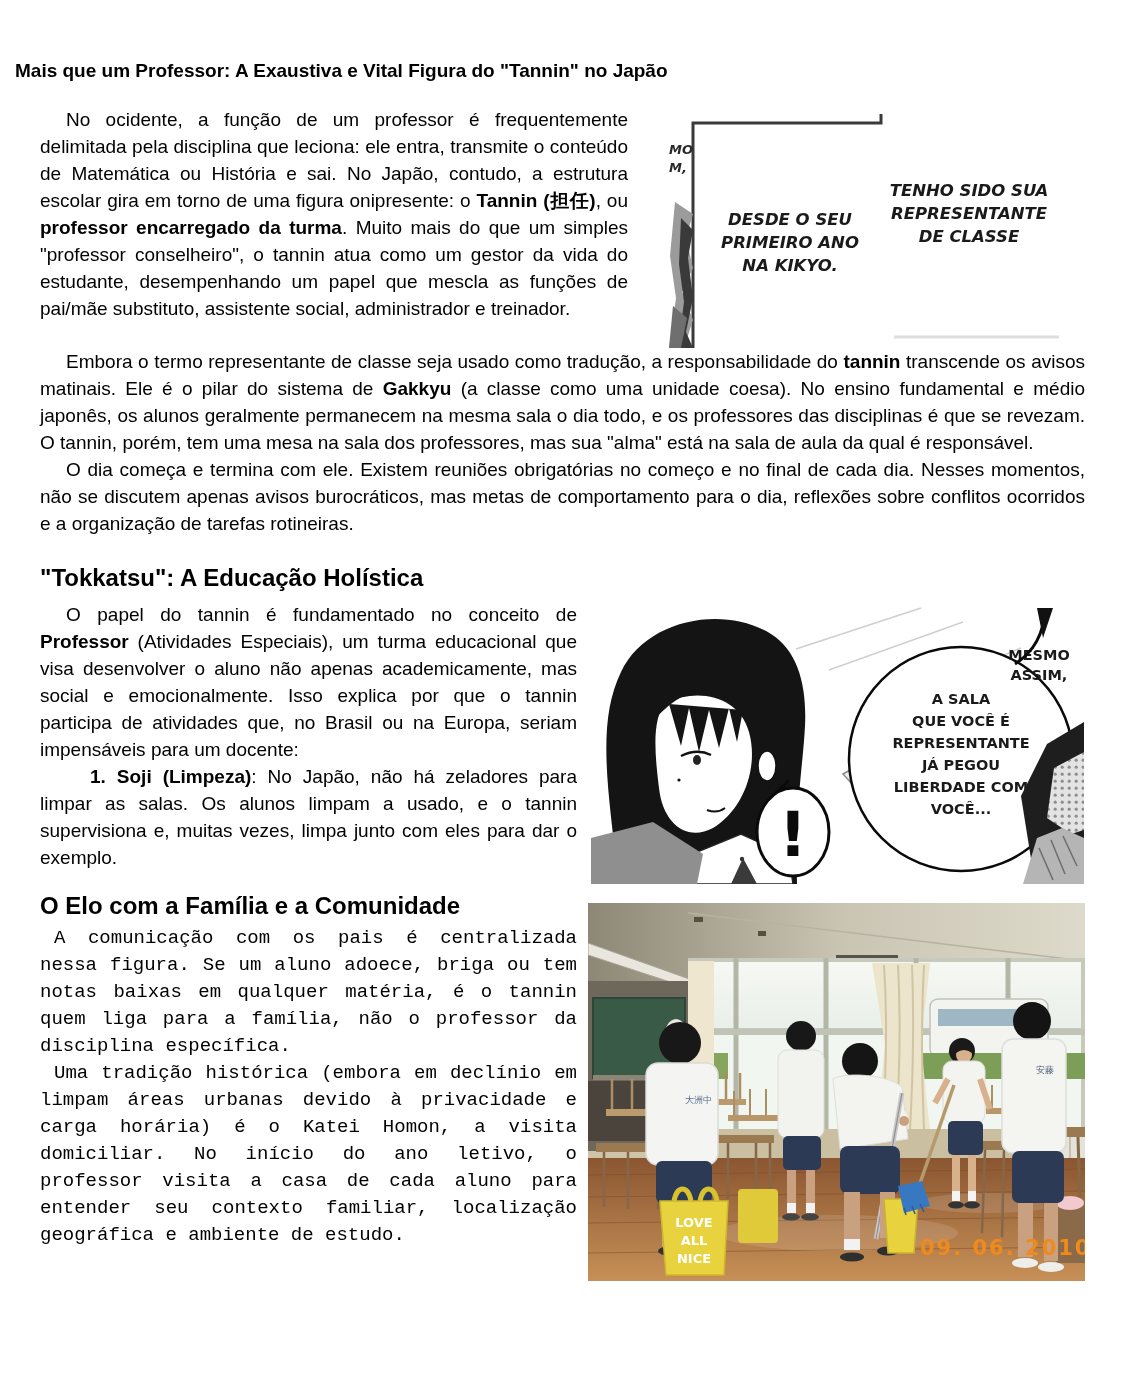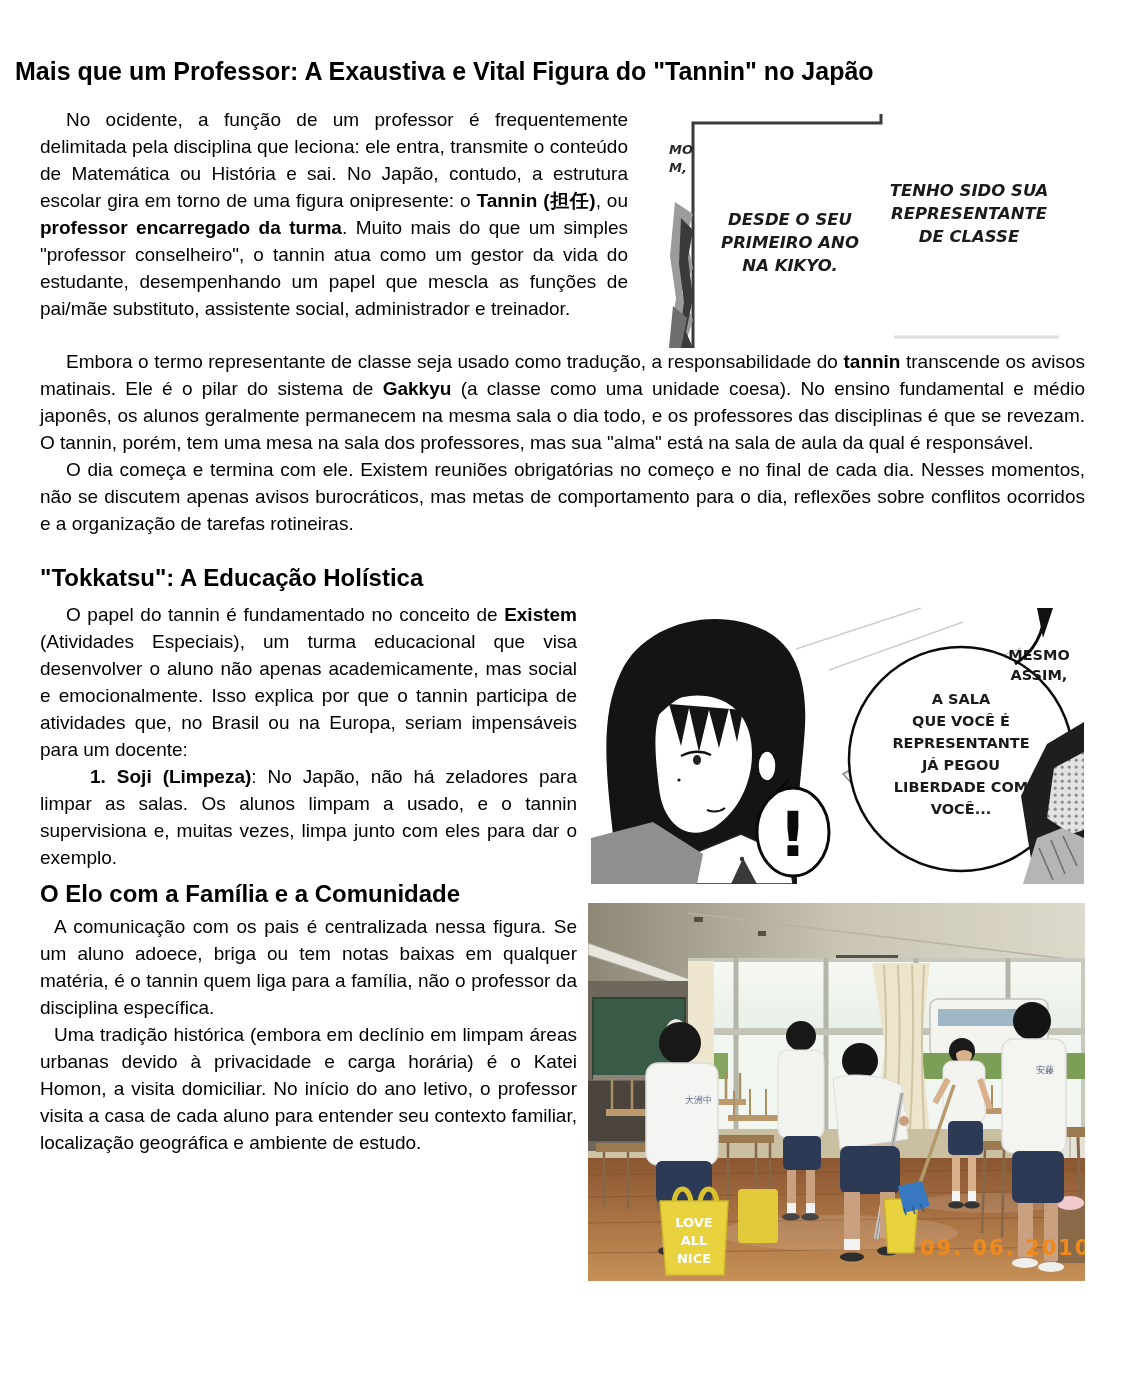--- a/index.html
+++ b/index.html
@@ -1,32 +1,32 @@
 <!DOCTYPE html>
 <html><head>
 <meta charset="utf-8">
 <style>
   html,body{margin:0;padding:0;background:#fff;}
   .page{position:relative;width:1124px;height:1400px;background:#ffffff;overflow:hidden;
         font-family:"Liberation Sans",sans-serif;color:#000;}
   .content{padding:0 39px 0 40px;}
-  h1.title{margin:0;padding:56px 0 0 15px;font-size:25px;line-height:30px;font-weight:bold;}
+  h1.title{margin:0;padding:56px 0 0 15px;font-size:19px;line-height:30px;font-weight:bold;}
   .row1{display:flex;margin-top:20px;gap:29px;}
   .intro-col{width:617px;}
   .manga1-fig{width:428px;height:242px;margin-left:auto;}
   .para{font-size:19px;line-height:27px;text-align:justify;margin:0;}
   .indent{text-indent:26px;}
-  .indent-sm{text-indent:14px;}
+  .indent-sm{text-indent:14px;font-family:Liberation Mono, monospace;}
   .list{text-indent:50px;}
   .b{font-weight:bold;}
   .row2{display:flex;margin-top:26px;}
   .col-left{width:537px;}
   .col-right{width:497px;margin-left:auto;}
   h2.h{margin:0 0 8px 0;font-size:24px;line-height:30px;font-weight:bold;}
-  h2.h2b{margin:8px 0 4px 0;}
+  h2.h2b{margin:20px 0 4px 0;}
   figure{margin:0;padding:0;}
   .manga2-fig{width:493px;height:280px;margin:41px 0 0 3px;}
   .photo-fig{width:497px;height:378px;margin-top:19px;}
   .mangafont{font-family:"DejaVu Sans",sans-serif;font-weight:bold;}
   svg text{user-select:none;}
 </style>
 </head>
 <body>
 
 <div class="page">
@@ -66,21 +66,21 @@
         </svg>
       </figure>
     </div>
 
     <p class="para indent"><span>Embora o termo representante de classe seja usado como tradução, a responsabilidade do </span><span class="b">tannin</span><span> transcende os avisos matinais. Ele é o pilar do sistema de </span><span class="b">Gakkyu</span><span> (a classe como uma unidade coesa). No ensino fundamental e médio japonês, os alunos geralmente permanecem na mesma sala o dia todo, e os professores das disciplinas é que se revezam. O tannin, porém, tem uma mesa na sala dos professores, mas sua "alma" está na sala de aula da qual é responsável.</span></p>
     <p class="para indent">O dia começa e termina com ele. Existem reuniões obrigatórias no começo e no final de cada dia. Nesses momentos, não se discutem apenas avisos burocráticos, mas metas de comportamento para o dia, reflexões sobre conflitos ocorridos e a organização de tarefas rotineiras.</p>
 
     <div class="row2">
       <div class="col-left">
         <h2 class="h">"Tokkatsu": A Educação Holística</h2>
-        <p class="para indent"><span>O papel do tannin é fundamentado no conceito de </span><span class="b">Existem</span><span> (Atividades Especiais), um turma educacional que visa desenvolver o aluno não apenas academicamente, mas social e emocionalmente. Isso explica por que o tannin participa de atividades que, no Brasil ou na Europa, seriam impensáveis para um docente:</span></p>
+        <p class="para indent"><span>O papel do tannin é fundamentado no conceito de </span><span class="b">Professor</span><span> (Atividades Especiais), um turma educacional que visa desenvolver o aluno não apenas academicamente, mas social e emocionalmente. Isso explica por que o tannin participa de atividades que, no Brasil ou na Europa, seriam impensáveis para um docente:</span></p>
         <p class="para list"><span class="b">1. Soji (Limpeza)</span><span>: No Japão, não há zeladores para limpar as salas. Os alunos limpam a usado, e o tannin supervisiona e, muitas vezes, limpa junto com eles para dar o exemplo.</span></p>
         <h2 class="h h2b">O Elo com a Família e a Comunidade</h2>
         <p class="para indent-sm">A comunicação com os pais é centralizada nessa figura. Se um aluno adoece, briga ou tem notas baixas em qualquer matéria, é o tannin quem liga para a família, não o professor da disciplina específica.</p>
         <p class="para indent-sm">Uma tradição histórica (embora em declínio em limpam áreas urbanas devido à privacidade e carga horária) é o Katei Homon, a visita domiciliar. No início do ano letivo, o professor visita a casa de cada aluno para entender seu contexto familiar, localização geográfica e ambiente de estudo.</p>
       </div>
 
       <div class="col-right">
 
         <figure class="manga2-fig">
           <svg width="493" height="280" viewBox="0 0 493 280" xmlns="http://www.w3.org/2000/svg">

